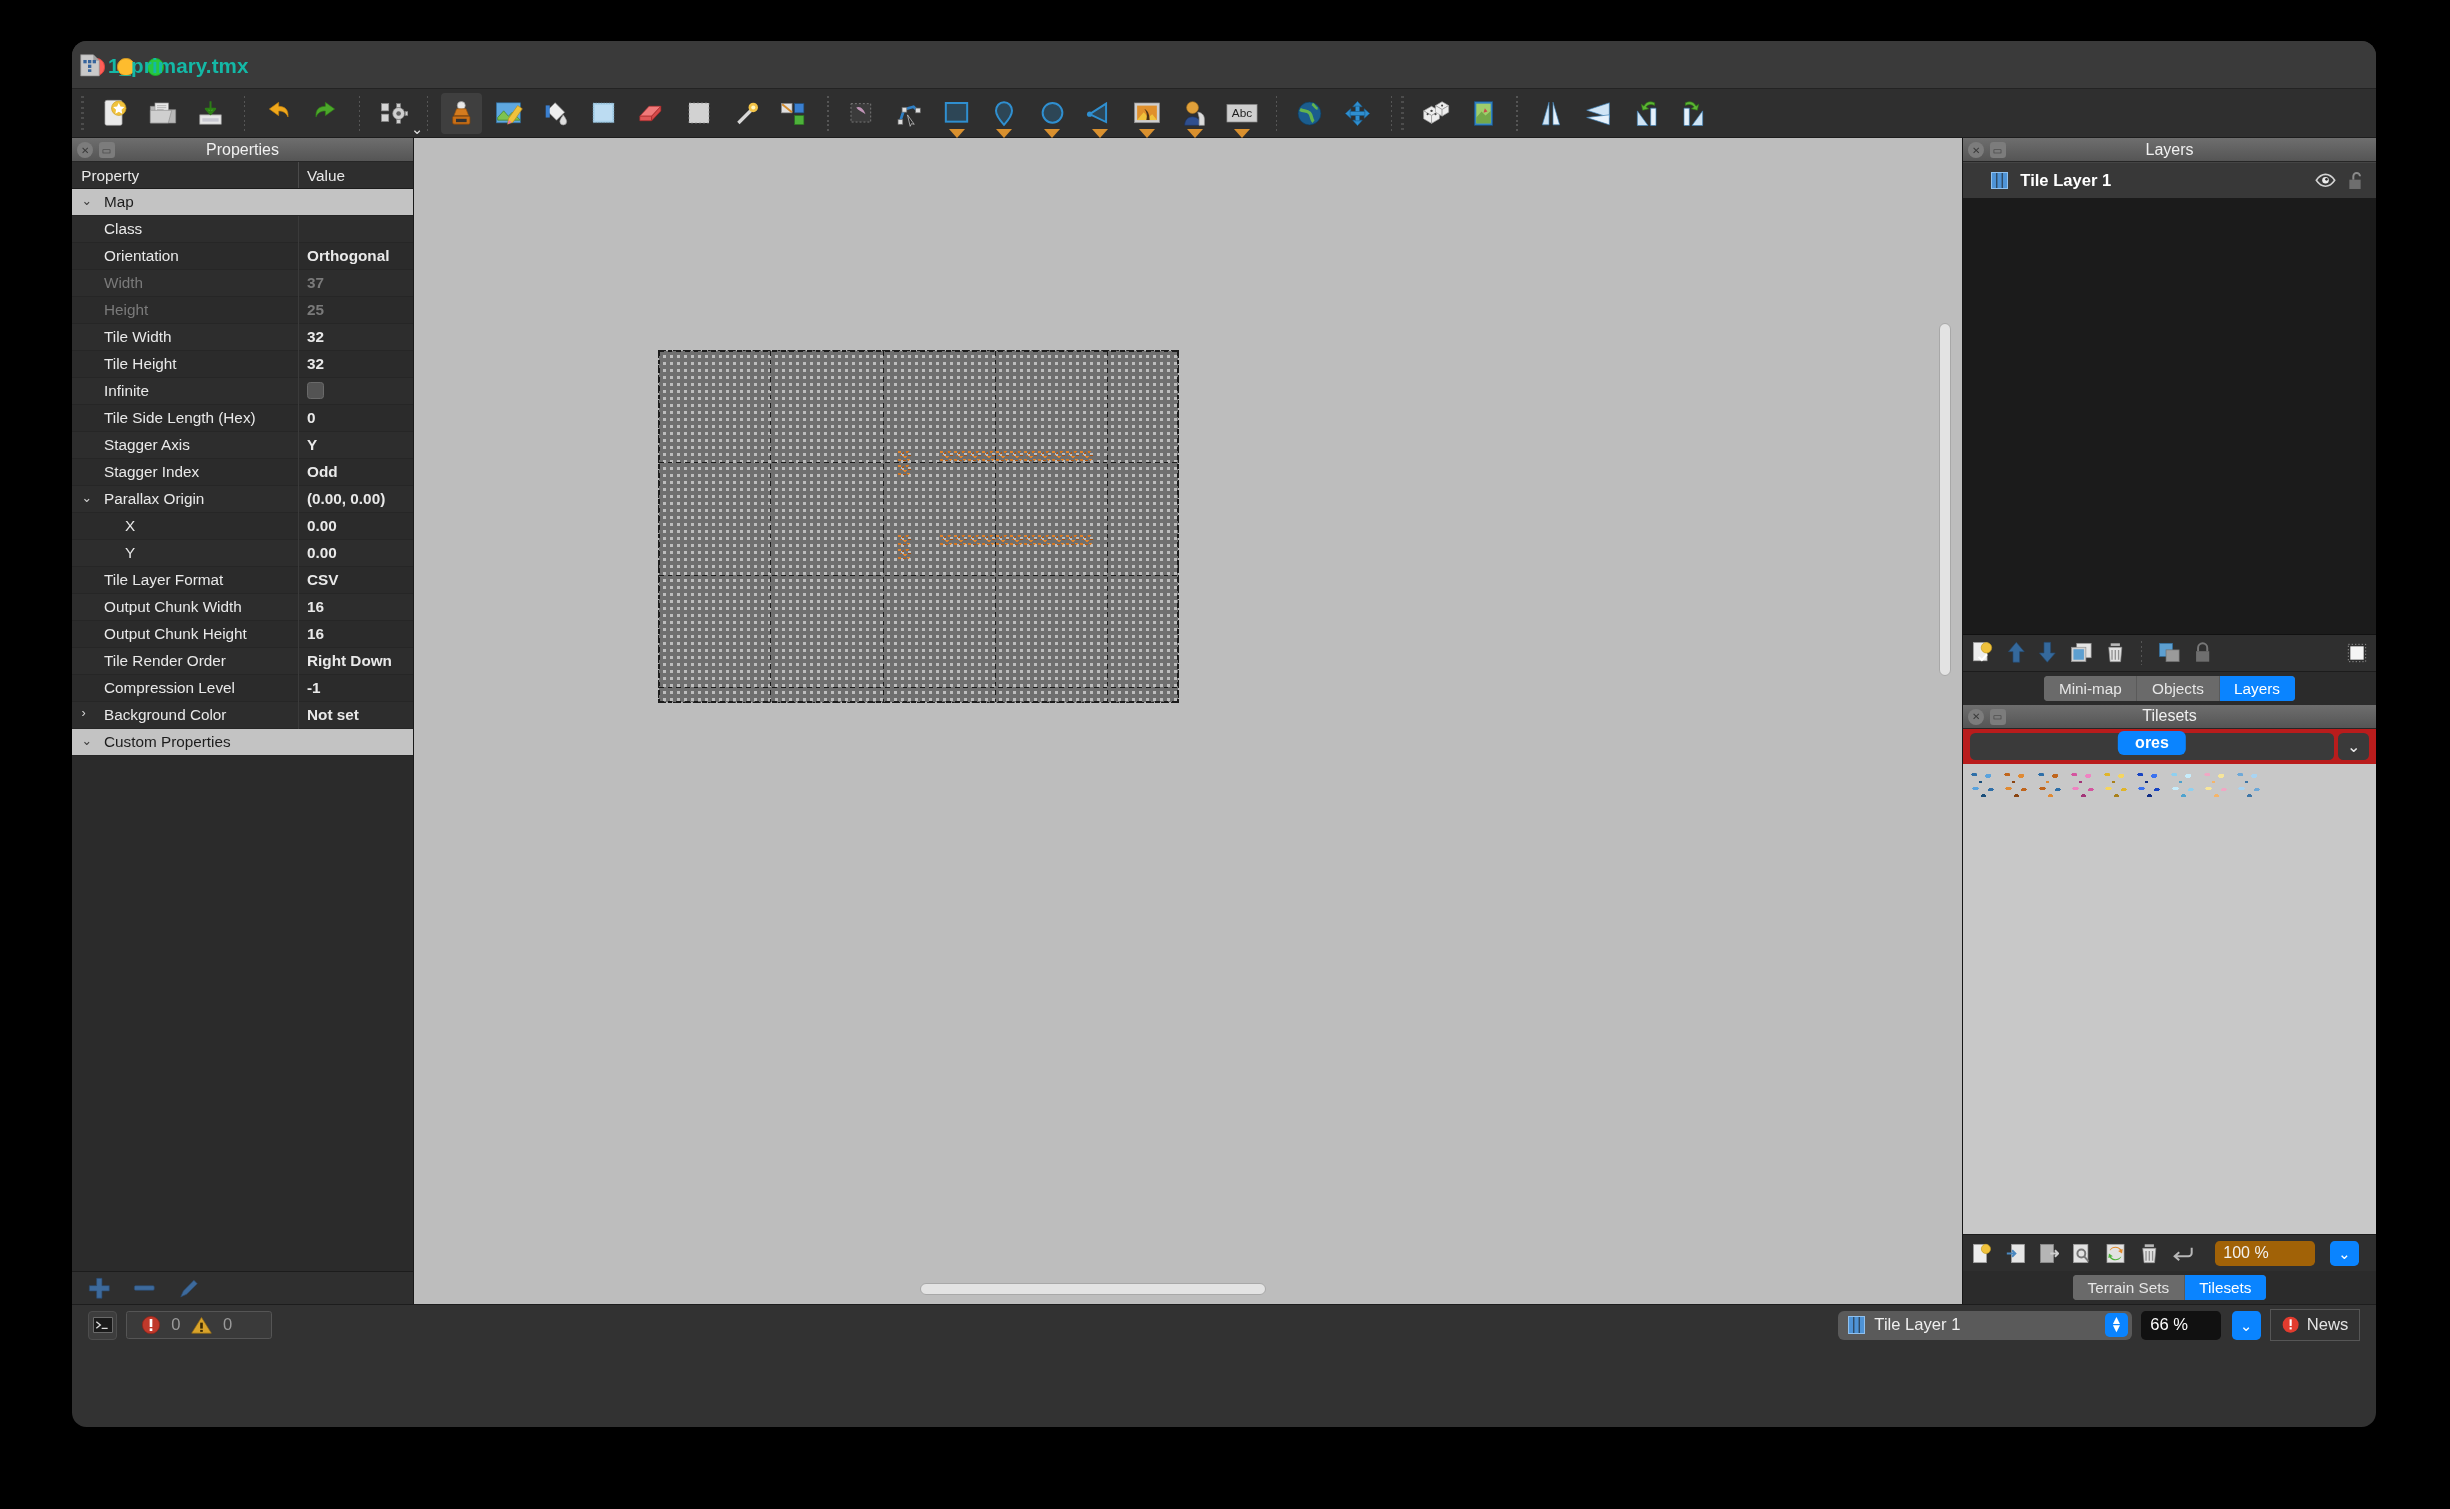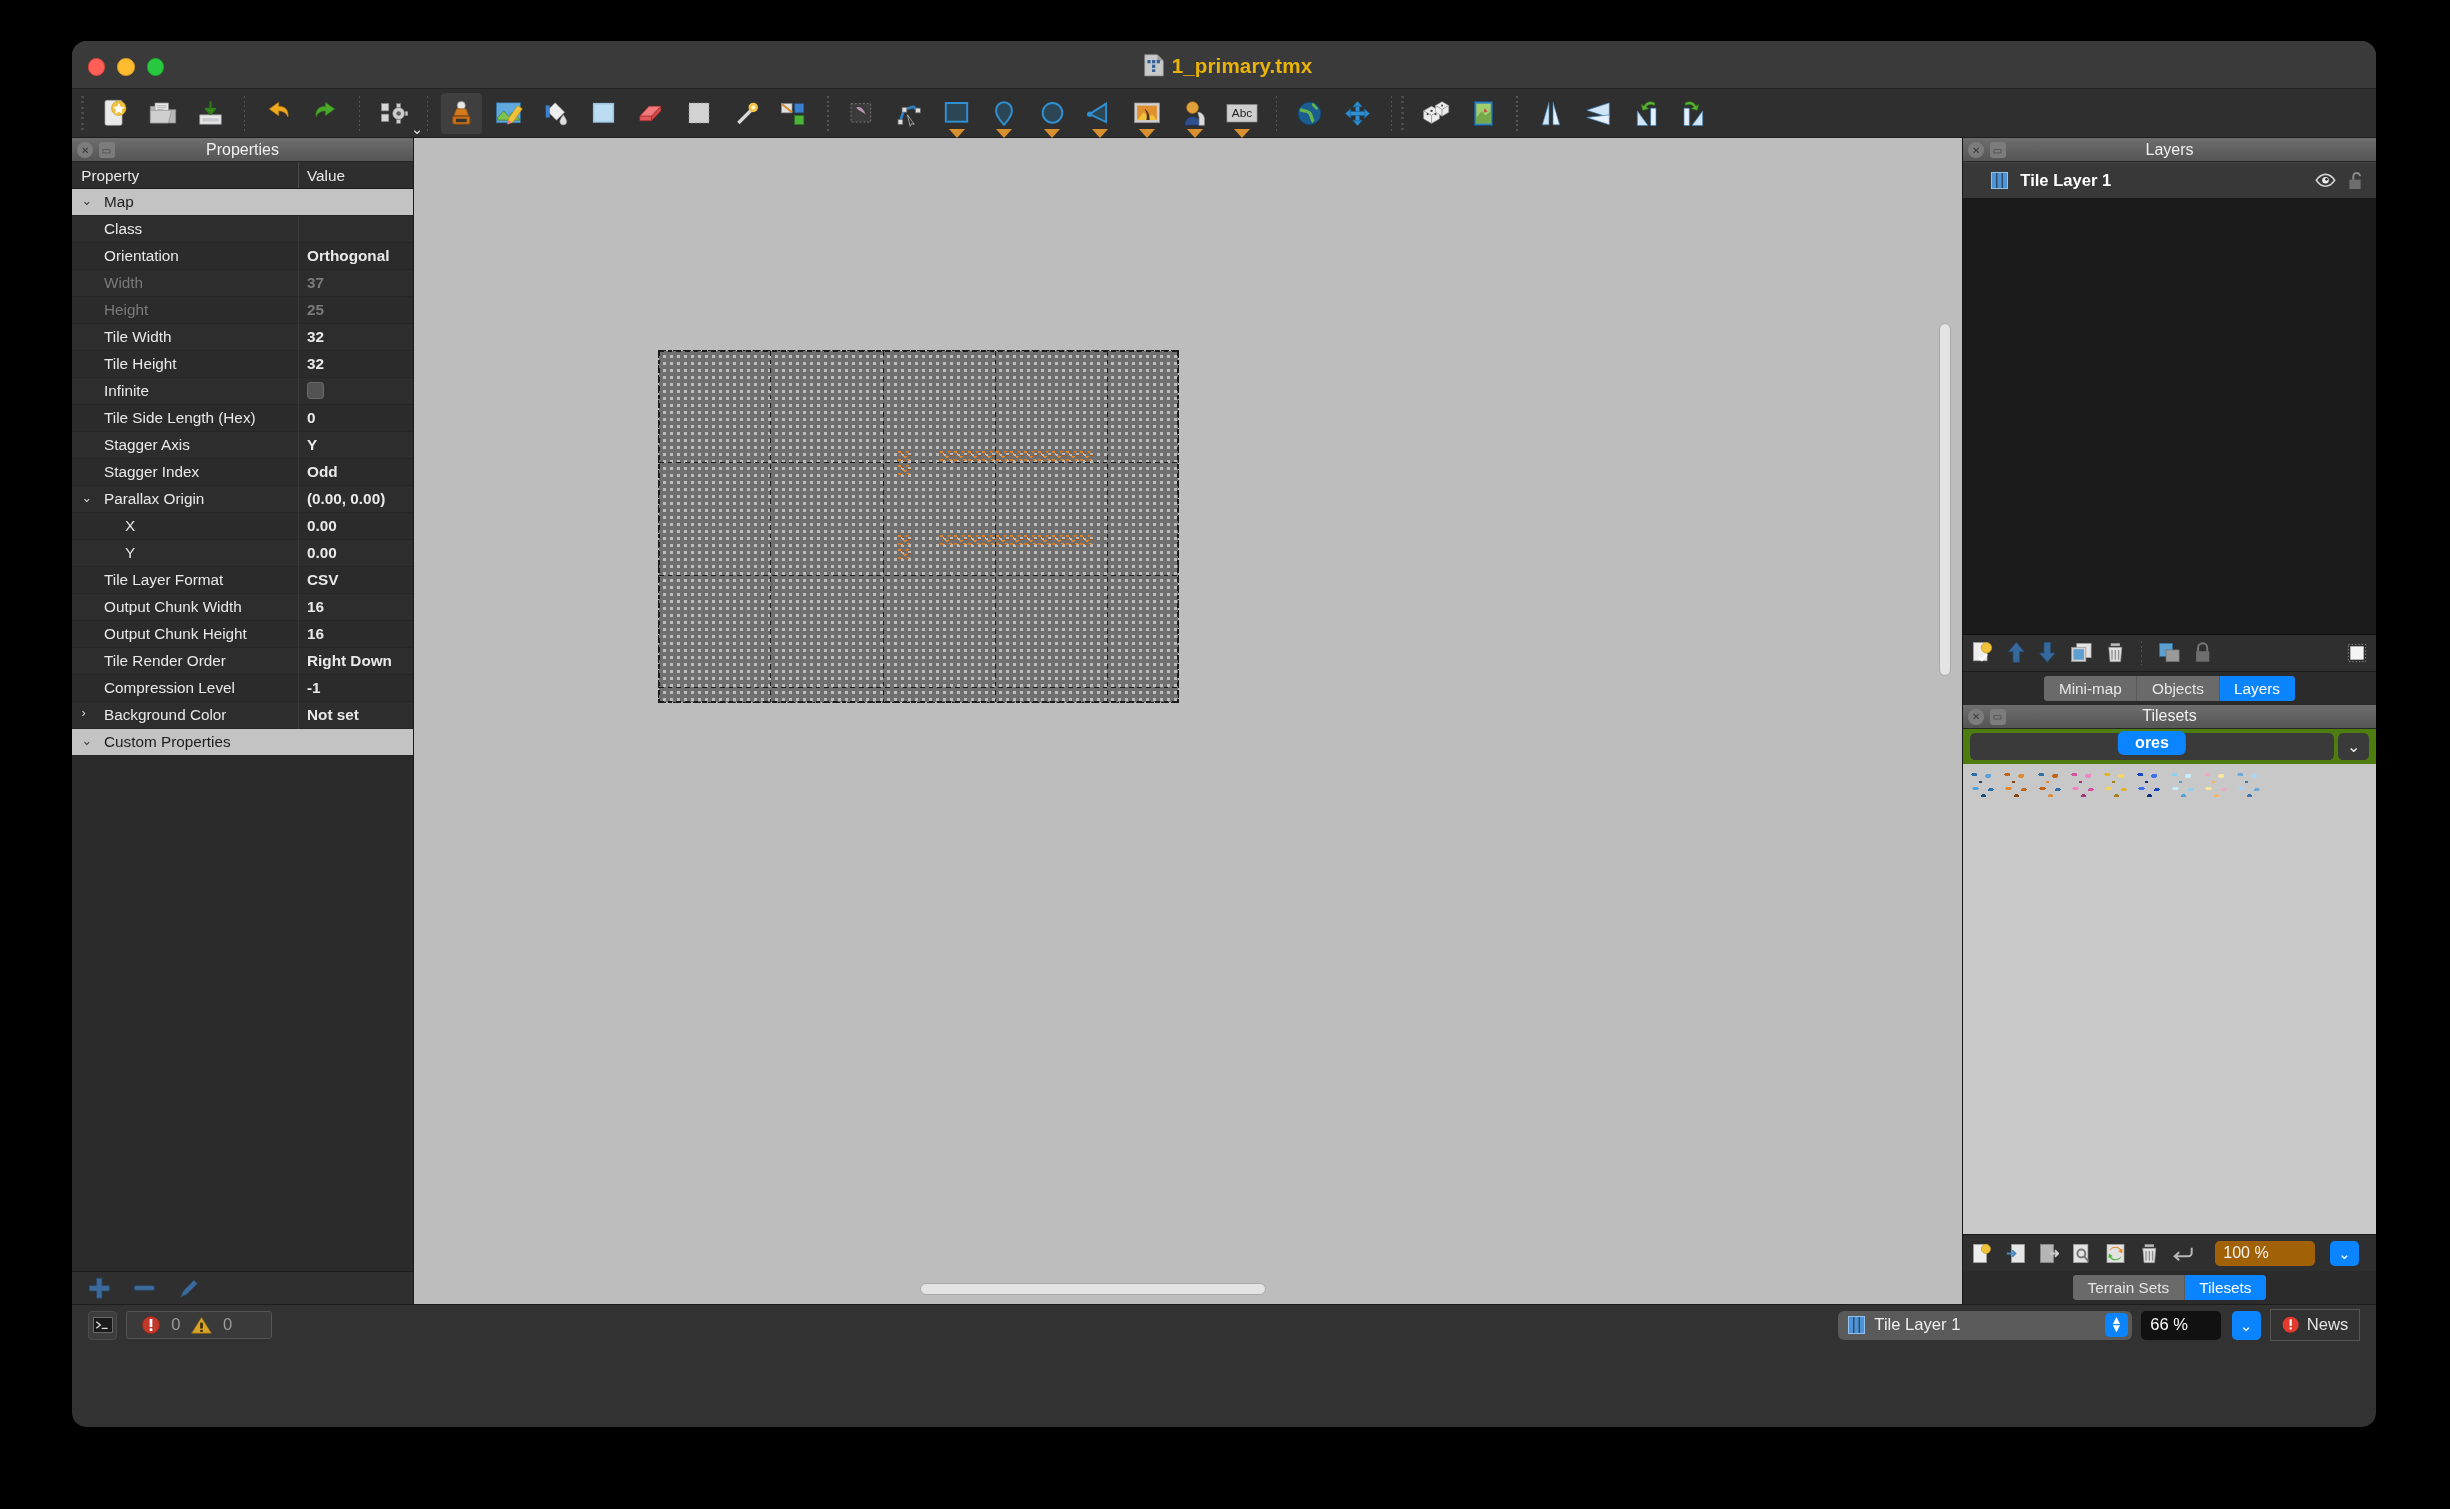--- a/index.html
+++ b/index.html
@@ -13,22 +13,22 @@
   }
 
   
   #titlebar{position:relative;height:48px;background:#3a3a3a;border-bottom:0.7px solid #232323;}
   .traffic{position:absolute;top:17.3px;display:flex;gap:12px;left:16px;}
   .tl{width:17.3px;height:17.3px;border-radius:50%;}
   .tl.red{background:#ff5f57;border:0.7px solid #e0443e;}
   .tl.yellow{background:#febc2e;border:0.7px solid #d89d23;}
   .tl.green{background:#28c840;border:0.7px solid #1aab29;}
   #title-text{
-    position:absolute;left:8px;right:0;top:13.3px;text-align:center;
-    color:#eab308;font-size:20.6px;font-weight:bold;letter-spacing:0.1px;
+    position:absolute;left:8px;right:0;top:13.3px;text-align:left;
+    color:#14b8a6;font-size:20.6px;font-weight:bold;letter-spacing:0.1px;
   }
   #title-icon{display:inline-block;vertical-align:-3.3px;margin-right:8px;}
 
   
   #tabbar{height:32px;background:#323232;display:flex;border-bottom:0.7px solid #202020;}
   .dtab{
     min-width:0;padding:0 31px;height:32px;line-height:31px;
     color:#a0a0a0;font-size:16.6px;background:#323232;
     border-right:0.7px solid #242424;white-space:nowrap;
   }
@@ -123,21 +123,21 @@
     background:
       repeating-linear-gradient(to right,#4e93d6 0 4px,#1b1b1b 4px 5.3px),
       #4e93d6;
     background-size:5.3px 5.3px;border:0.7px solid #8fc0ee;}
   #layer-toolbar{height:37px;background:#2f2f2f;display:flex;align-items:center;padding:0 9.3px;gap:13.3px;border-bottom:0.7px solid #1c1c1c;}
   .tabstrip{height:33px;background:#2b2b2b;display:flex;align-items:center;justify-content:center;}
   .tabgroup{display:flex;border-radius:4px;overflow:hidden;background:#6a6a6a;}
   .stab{padding:0 14.6px;height:25px;line-height:25px;color:#e6e6e6;font-size:15.3px;background:#6a6a6a;border-right:0.7px solid #5a5a5a;}
   .stab.active{background:#0a84ff;color:#fff;border-right:none;}
 
-  #tileset-combo-row{height:35px;display:flex;align-items:center;background:#4d7c0f;padding:0 6.7px;position:relative;}
+  #tileset-combo-row{height:35px;display:flex;align-items:center;background:#b91c1c;padding:0 6.7px;position:relative;}
   .combo-shell{flex:1;height:27px;background:#3a3a3a;border-radius:5.3px;position:relative;}
   .combo-pill{position:absolute;left:50%;top:-2px;transform:translateX(-50%);
     background:#0a84ff;color:#fff;font-size:16px;font-weight:bold;border-radius:6px;padding:3.3px 17.3px;}
   .combo-arrow{width:31px;height:27px;background:#3a3a3a;border-radius:5.3px;margin-left:4px;
     display:flex;align-items:center;justify-content:center;color:#e9e9e9;font-size:16px;}
   #tileset-view{flex:1;background:#c8c8c8;position:relative;overflow:hidden;}
   #tileset-strip{position:absolute;left:4px;top:4px;height:35px;width:399px;}
   .oretile{position:absolute;top:0;width:33px;height:33px;image-rendering:pixelated;}
   #tileset-toolbar{height:37px;background:#2f2f2f;display:flex;align-items:center;padding:0 9.3px;gap:13.3px;border-top:0.7px solid #1c1c1c;}
   .zoombox{width:100px;height:25px;background:#a16207;border-radius:4.7px;color:#f2f2f2;

